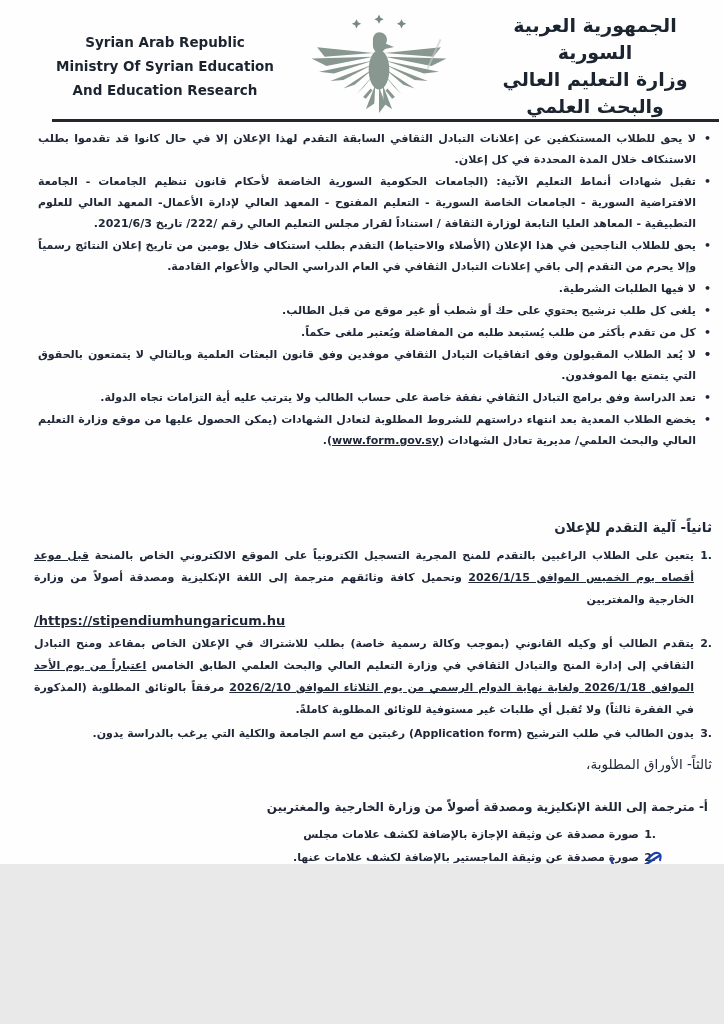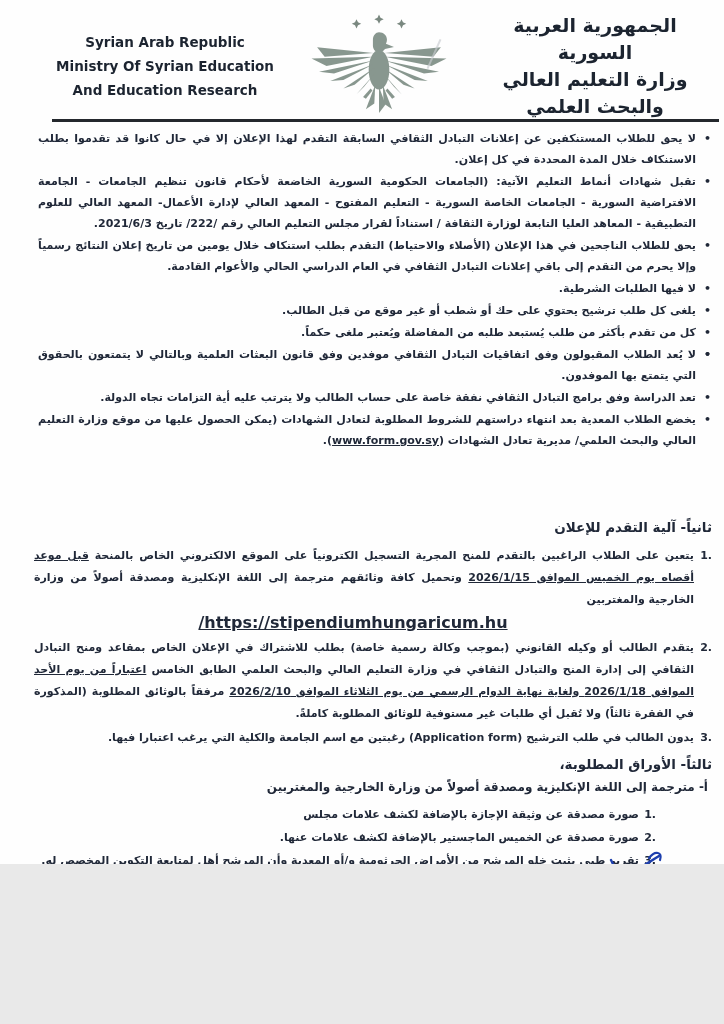--- a/index.html
+++ b/index.html
@@ -25,25 +25,25 @@
   .dot{position:absolute;right:1px;top:0;}
   .u{ text-decoration:underline;}
   .ltr{direction:ltr;unicode-bidi:isolate;}
   
   .sec2{position:absolute;top:516px;right:12px;left:34px;direction:rtl;}
   .sec2 h2{font-size:13.5px;font-weight:bold;margin:0 0 7px 0;line-height:22px;}
   .oitem{position:relative;padding-right:18px;margin:0 0 2px 0;
          font-size:11px;font-weight:bold;line-height:22px;text-align:justify;}
   .num{position:absolute;right:0;top:0;}
   .hl{ text-decoration:underline;}
-  .link-line{text-align:center;font-size:16px;font-weight:bold;
+  .link-line{font-size:13px;font-weight:bold;
              text-decoration:underline;margin:2px 40px 5px 0;direction:ltr;}
   
   .sec3{position:absolute;top:753px;right:12px;left:38px;direction:rtl;}
-  .sec3 h2{font-size:13.5px;font-weight:bold;margin:0 0 0 0;line-height:23px;}
+  .sec3 h2{font-size:13.5px;font-weight:normal;margin:0 0 20px 0;line-height:23px;}
   .sub{font-size:12px;font-weight:bold;margin:0 4px 5px 0;line-height:23px;}
   .ditem{position:relative;padding-right:17px;margin:0 56px 1px 0;
          font-size:11px;font-weight:bold;line-height:22px;}
   
   .pagenum{position:absolute;top:883px;left:349px;font-size:12.5px;font-weight:bold;color:#23262b;}
   .sig{position:absolute;}
 </style>
 </head>
 <body>
 
@@ -124,33 +124,33 @@
       <span class="num ltr">1.</span><span>يتعين على الطلاب الراغبين بالتقدم للمنح المجرية التسجيل الكترونياً على الموقع الالكتروني الخاص بالمنحة </span><span class="hl">قبل موعد أقصاه يوم الخميس الموافق 2026/1/15</span><span> وتحميل كافة وثائقهم مترجمة إلى اللغة الإنكليزية ومصدقة أصولاً من وزارة الخارجية والمغتربين</span>
     </div>
 
     <div class="link-line">/https://stipendiumhungaricum.hu</div>
 
     <div class="oitem">
       <span class="num ltr">2.</span><span>يتقدم الطالب أو وكيله القانوني (بموجب وكالة رسمية خاصة) بطلب للاشتراك في الإعلان الخاص بمقاعد ومنح التبادل الثقافي إلى إدارة المنح والتبادل الثقافي في وزارة التعليم العالي والبحث العلمي الطابق الخامس </span><span class="hl">اعتباراً من يوم الأحد الموافق 2026/1/18 ولغاية نهاية الدوام الرسمي من يوم الثلاثاء الموافق 2026/2/10</span><span> مرفقاً بالوثائق المطلوبة (المذكورة في الفقرة ثالثاً) ولا تُقبل أي طلبات غير مستوفية للوثائق المطلوبة كاملةً.</span>
     </div>
 
     <div class="oitem">
-      <span class="num ltr">3.</span><span>يدون الطالب في طلب الترشيح (Application form) رغبتين مع اسم الجامعة والكلية التي يرغب اعتبارا فيها.</span>
+      <span class="num ltr">3.</span><span>يدون الطالب في طلب الترشيح (Application form) رغبتين مع اسم الجامعة والكلية التي يرغب بالدراسة يدون.</span>
     </div>
   </div>
 
   <div class="sec3">
     <h2>ثالثاً- الأوراق المطلوبة،</h2>
     <div class="sub">أ- مترجمة إلى اللغة الإنكليزية ومصدقة أصولاً من وزارة الخارجية والمغتربين</div>
 
     <div class="ditem">
       <span class="num ltr">1.</span><span>صورة مصدقة عن وثيقة الإجازة بالإضافة لكشف علامات مجلس</span>
     </div>
     <div class="ditem">
-      <span class="num ltr">2.</span><span>صورة مصدقة عن الخميس الماجستير بالإضافة لكشف علامات عنها.</span>
+      <span class="num ltr">2.</span><span>صورة مصدقة عن وثيقة الماجستير بالإضافة لكشف علامات عنها.</span>
     </div>
     <div class="ditem">
       <span class="num ltr">3.</span><span>تقرير طبي يثبت خلو المرشح من الأمراض الجرثومية و/أو المعدية وأن المرشح أهل لمتابعة التكوين المخصص له.</span>
     </div>
   </div>
 
   <div class="pagenum">2</div>
 
   <svg class="sig" style="left:405px;top:890px;" width="160" height="80" viewBox="0 0 160 80" fill="none" stroke-linecap="round">
     <path d="M18 52 C38 40 66 30 86 30 C102 30 104 22 88 24 C72 26 62 34 72 39 C82 44 104 36 122 28" stroke="#2750c8" stroke-width="3"></path>

